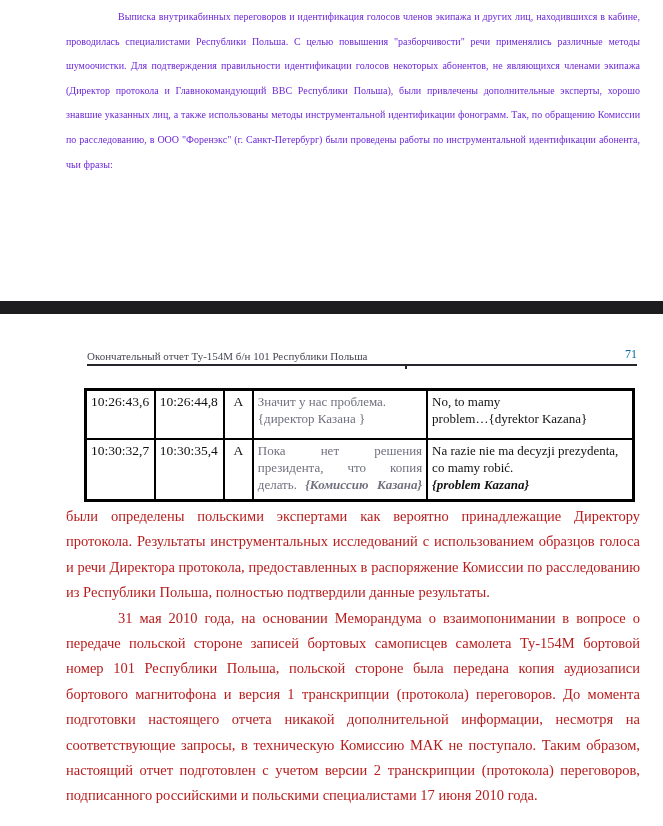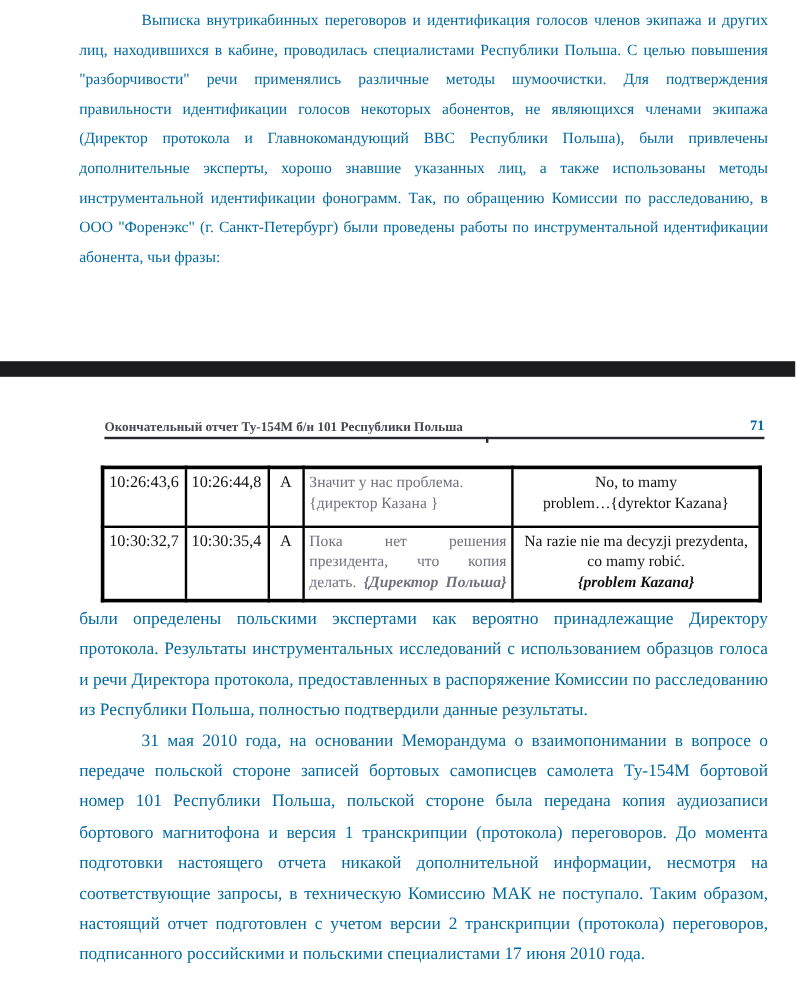--- a/index.html
+++ b/index.html
@@ -11,25 +11,25 @@
     background: #ffffff;
     font-family: "Liberation Serif", "DejaVu Serif", serif;
     color: #151515;
     overflow: hidden;
   }
 
   
   .p1-body {
     position: absolute;
     top: 5px; left: 66px; width: 574px;
-    font-size: 13px;
+    font-size: 10px;
     line-height: 24.6px;
     text-align: justify;
     text-indent: 52px;
-    color: #0369a1;
+    color: #6d28d9;
     white-space: normal;
   }
   .p1-footer {
     position: absolute;
     top: 240px; left: 88px; width: 552px;
     border-top: 3px double #4d4d52;
     padding-top: 2px;
   }
   .p1-footer-text {
     font-size: 9.5px;
@@ -46,21 +46,20 @@
 
   
   .p2-header {
     position: absolute;
     top: 347px; left: 87px; width: 550px;
     display: flex;
     justify-content: space-between;
     align-items: flex-end;
     border-bottom: 2px solid #26262c;
     padding-bottom: 2px;
-    font-weight: bold;
   }
   .p2-header-title {
     font-size: 11px;
     color: #474754;
   }
   .p2-header-page {
     font-size: 12px;
     color: #0369a1;
   }
   .p2-header-tick {
@@ -83,37 +82,37 @@
   }
   .transcript td {
     border: 2px solid #000;
     vertical-align: top;
     padding: 2px 4px;
     line-height: 17px;
   }
   .transcript .c-time { width: 69px; font-size: 13.5px; color: #101010; white-space: nowrap; }
   .transcript .c-ch   { width: 29px; text-align: center; font-size: 13.5px; color: #101010; }
   .transcript .c-ru   { width: 174px; margin-left: 24px; }
-  .transcript .c-pl   { width: 206px; color: #111; text-align: center; }
+  .transcript .c-pl   { width: 206px; color: #111; }
   .transcript .row-1 td { height: 49px; }
   .transcript .row-2 td { height: 62px; }
   .pre { white-space: pre-line; }
   .dialog-gray { color: #71717f; }
   .justify-cell { text-align: justify; text-align-last: justify; }
   .attrib-italic { font-style: italic; font-weight: bold; }
   .attrib-bold-block { display: block; font-style: italic; font-weight: bold; color: #111; }
 
   
   .p2-body {
     position: absolute;
     top: 504px; left: 66px; width: 574px;
     font-size: 14.5px;
     line-height: 25.4px;
     text-align: justify;
-    color: #0369a1;
+    color: #b91c1c;
   }
   .p2-body .para-cont { text-indent: 0; }
   .p2-body .para-ind  { text-indent: 52px; }
 </style>
 </head>
 <body>
 
 <div class="page">
 
   <div class="p1-body">Выписка внутрикабинных переговоров и идентификация голосов членов экипажа и других лиц, находившихся в кабине, проводилась специалистами Республики Польша. С целью повышения "разборчивости" речи применялись различные методы шумоочистки. Для подтверждения правильности идентификации голосов некоторых абонентов, не являющихся членами экипажа (Директор протокола и Главнокомандующий ВВС Республики Польша), были привлечены дополнительные эксперты, хорошо знавшие указанных лиц, а также использованы методы инструментальной идентификации фонограмм. Так, по обращению Комиссии по расследованию, в ООО "Форенэкс" (г. Санкт-Петербург) были проведены работы по инструментальной идентификации абонента, чьи фразы:</div>
@@ -140,21 +139,21 @@
         <td class="c-pl">
           <span class="pre">No, to mamy
 problem…{dyrektor Kazana}</span>
         </td>
       </tr>
       <tr class="row-2">
         <td class="c-time">10:30:32,7</td>
         <td class="c-time">10:30:35,4</td>
         <td class="c-ch">А</td>
         <td class="c-ru justify-cell">
-          <span class="dialog-gray">Пока нет решения президента, что копия делать. </span><span class="dialog-gray attrib-italic">{Директор Польша}</span>
+          <span class="dialog-gray">Пока нет решения президента, что копия делать. </span><span class="dialog-gray attrib-italic">{Комиссию Казана}</span>
         </td>
         <td class="c-pl">
           <span>Na razie nie ma decyzji prezydenta, co mamy robić.</span>
           <span class="attrib-bold-block">{problem Kazana}</span>
         </td>
       </tr>
     </tbody>
   </table>
 
   <div class="p2-body">

